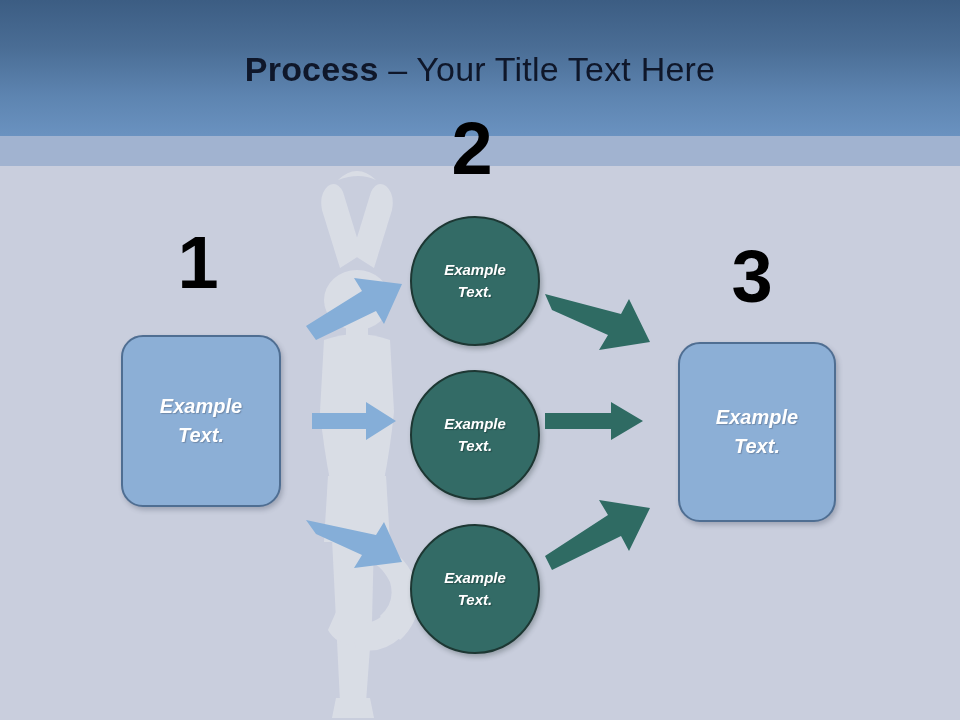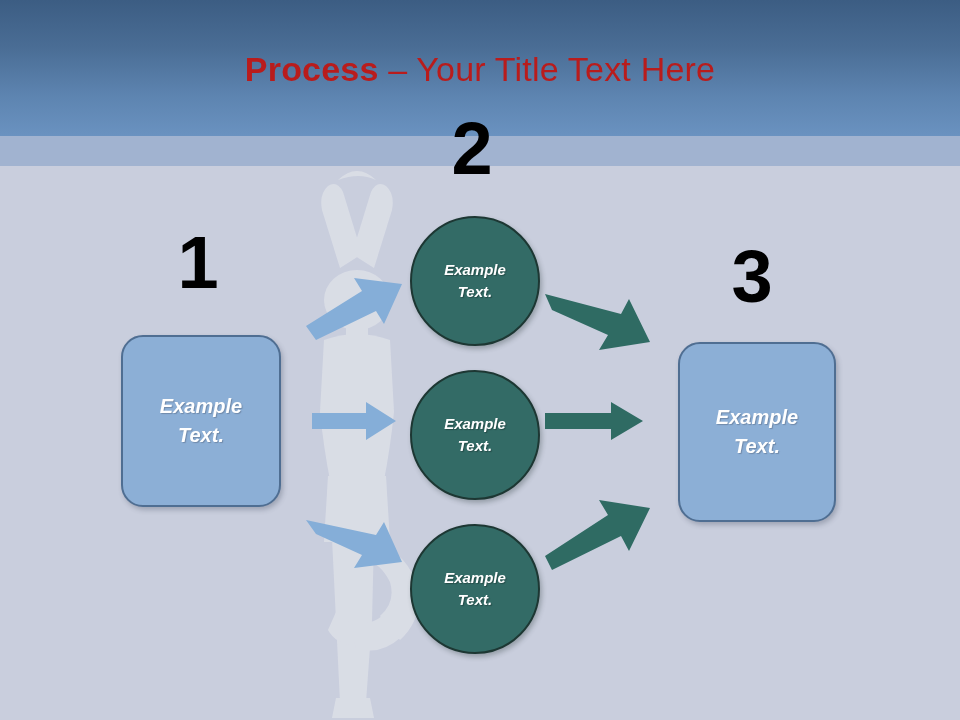--- a/index.html
+++ b/index.html
@@ -71,21 +71,21 @@
     position: absolute;
     left: 0; top: 136px;
     width: 960px; height: 30px;
     background: #a1b3d0;
   }
   .slide-title {
     position: absolute;
     left: 0; top: 49px;
     width: 960px;
     text-align: center;
-    color: #b91c1c;
+    color: #0f172a;
     font-size: 34px;
     line-height: 40px;
     letter-spacing: 0.2px;
     white-space: nowrap;
   }
   .slide-title .t-bold { font-weight: bold; }
   .slide-title .t-light { font-weight: normal; }
 
   
   .step-num {

